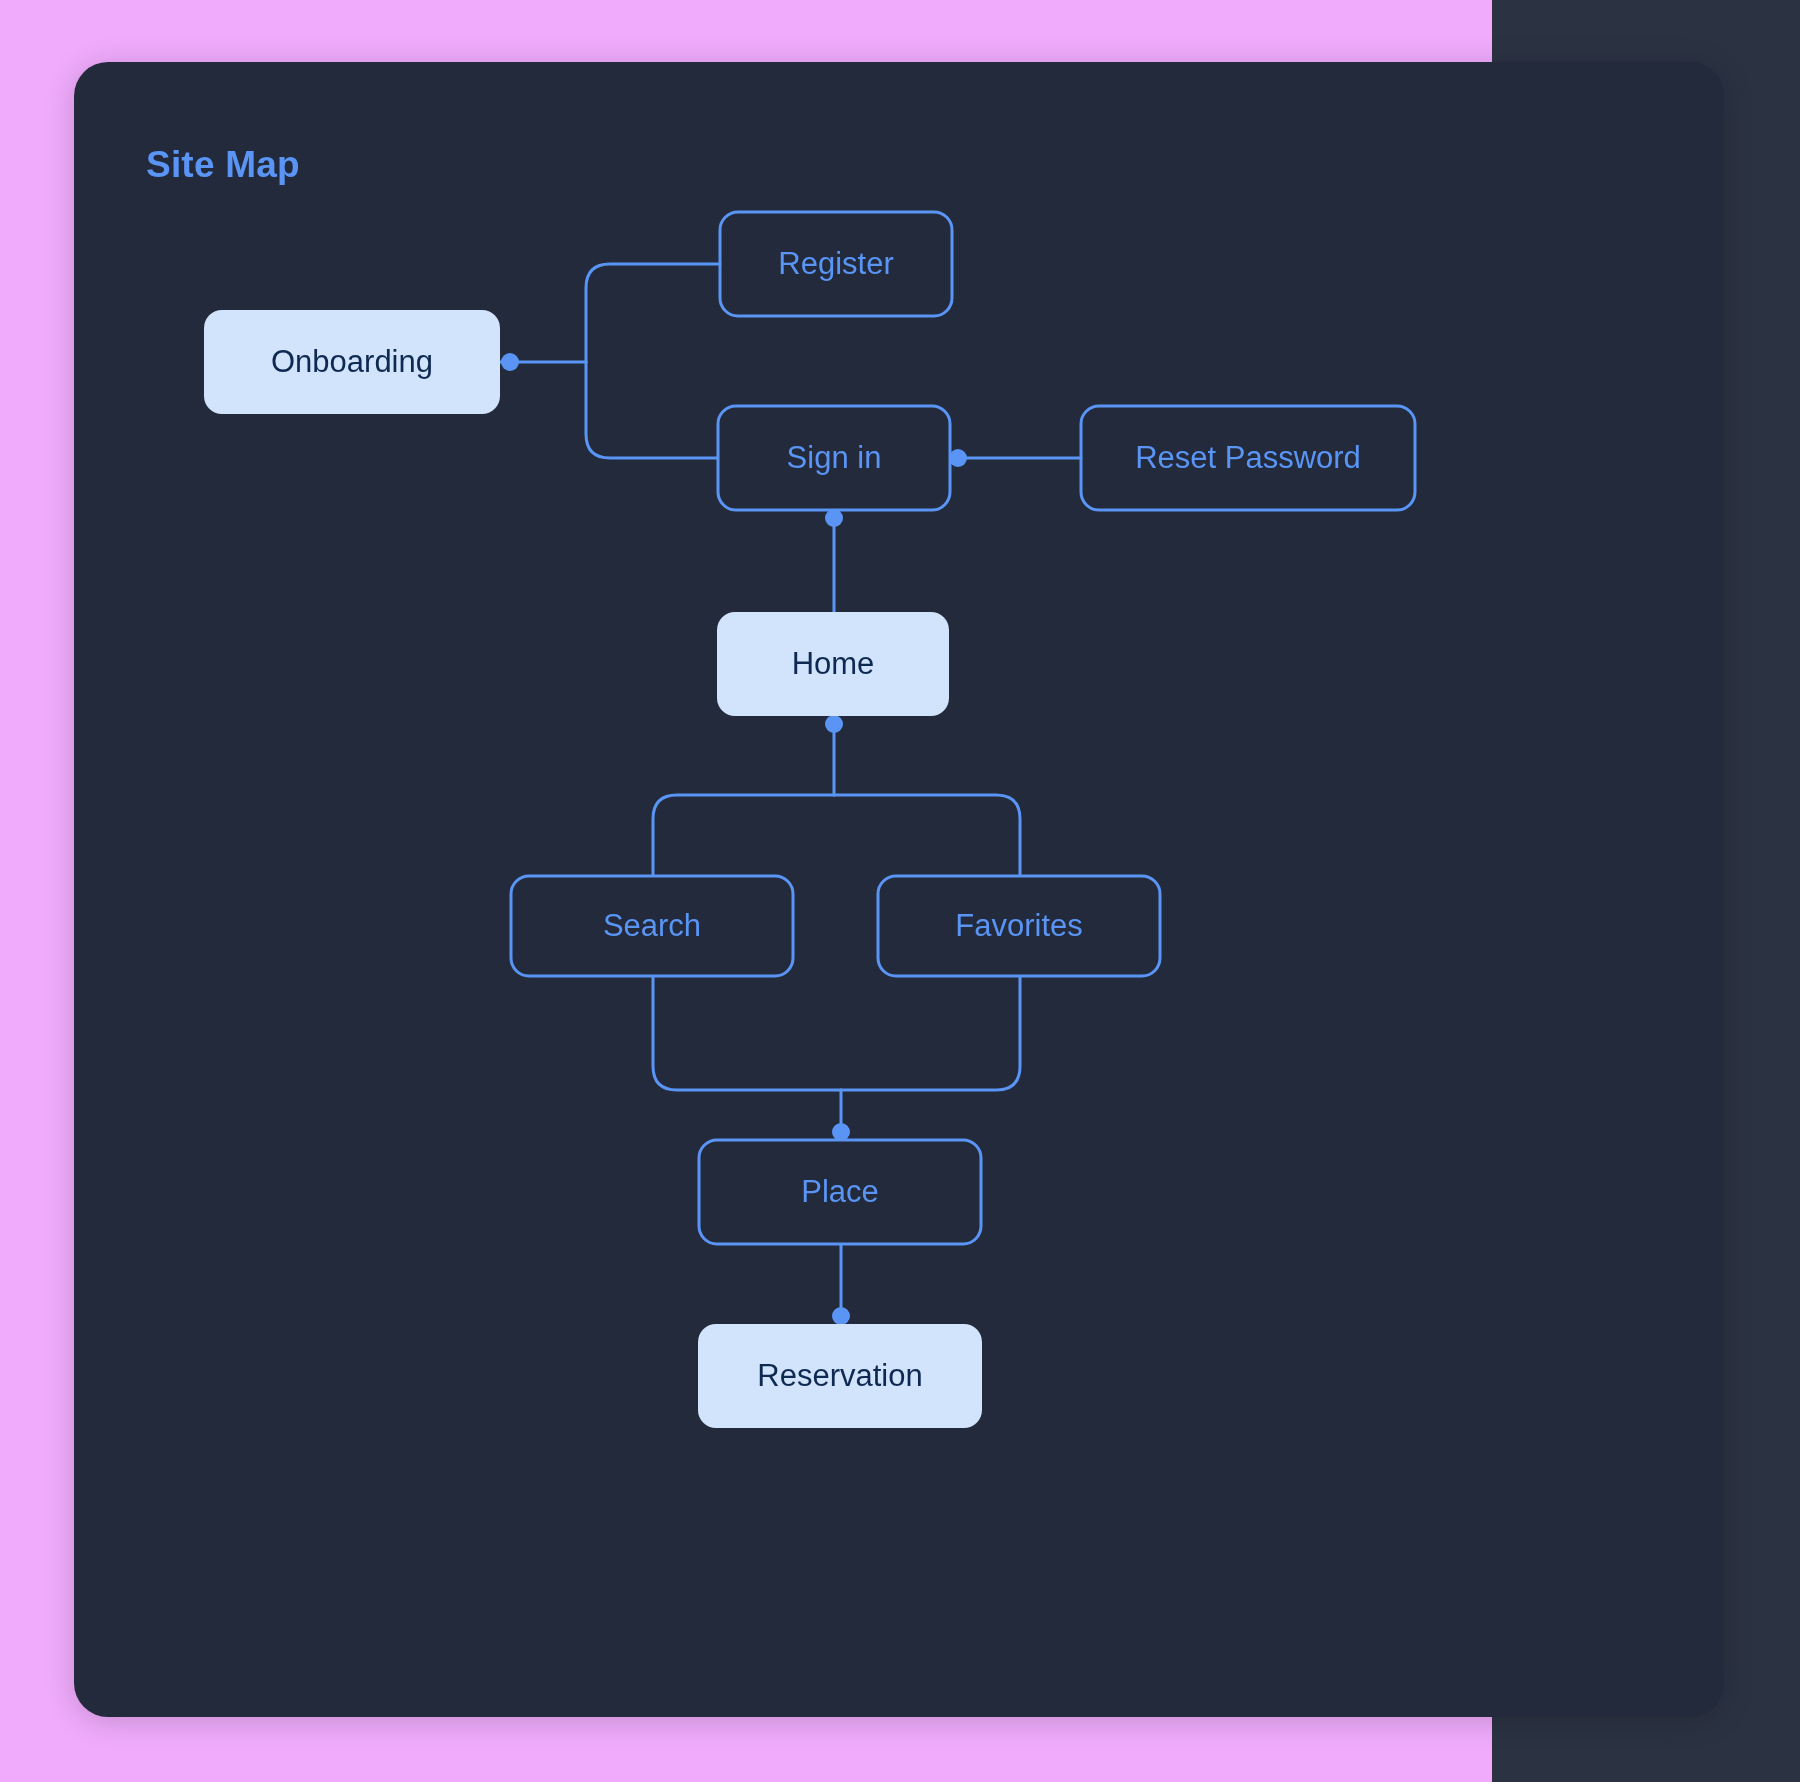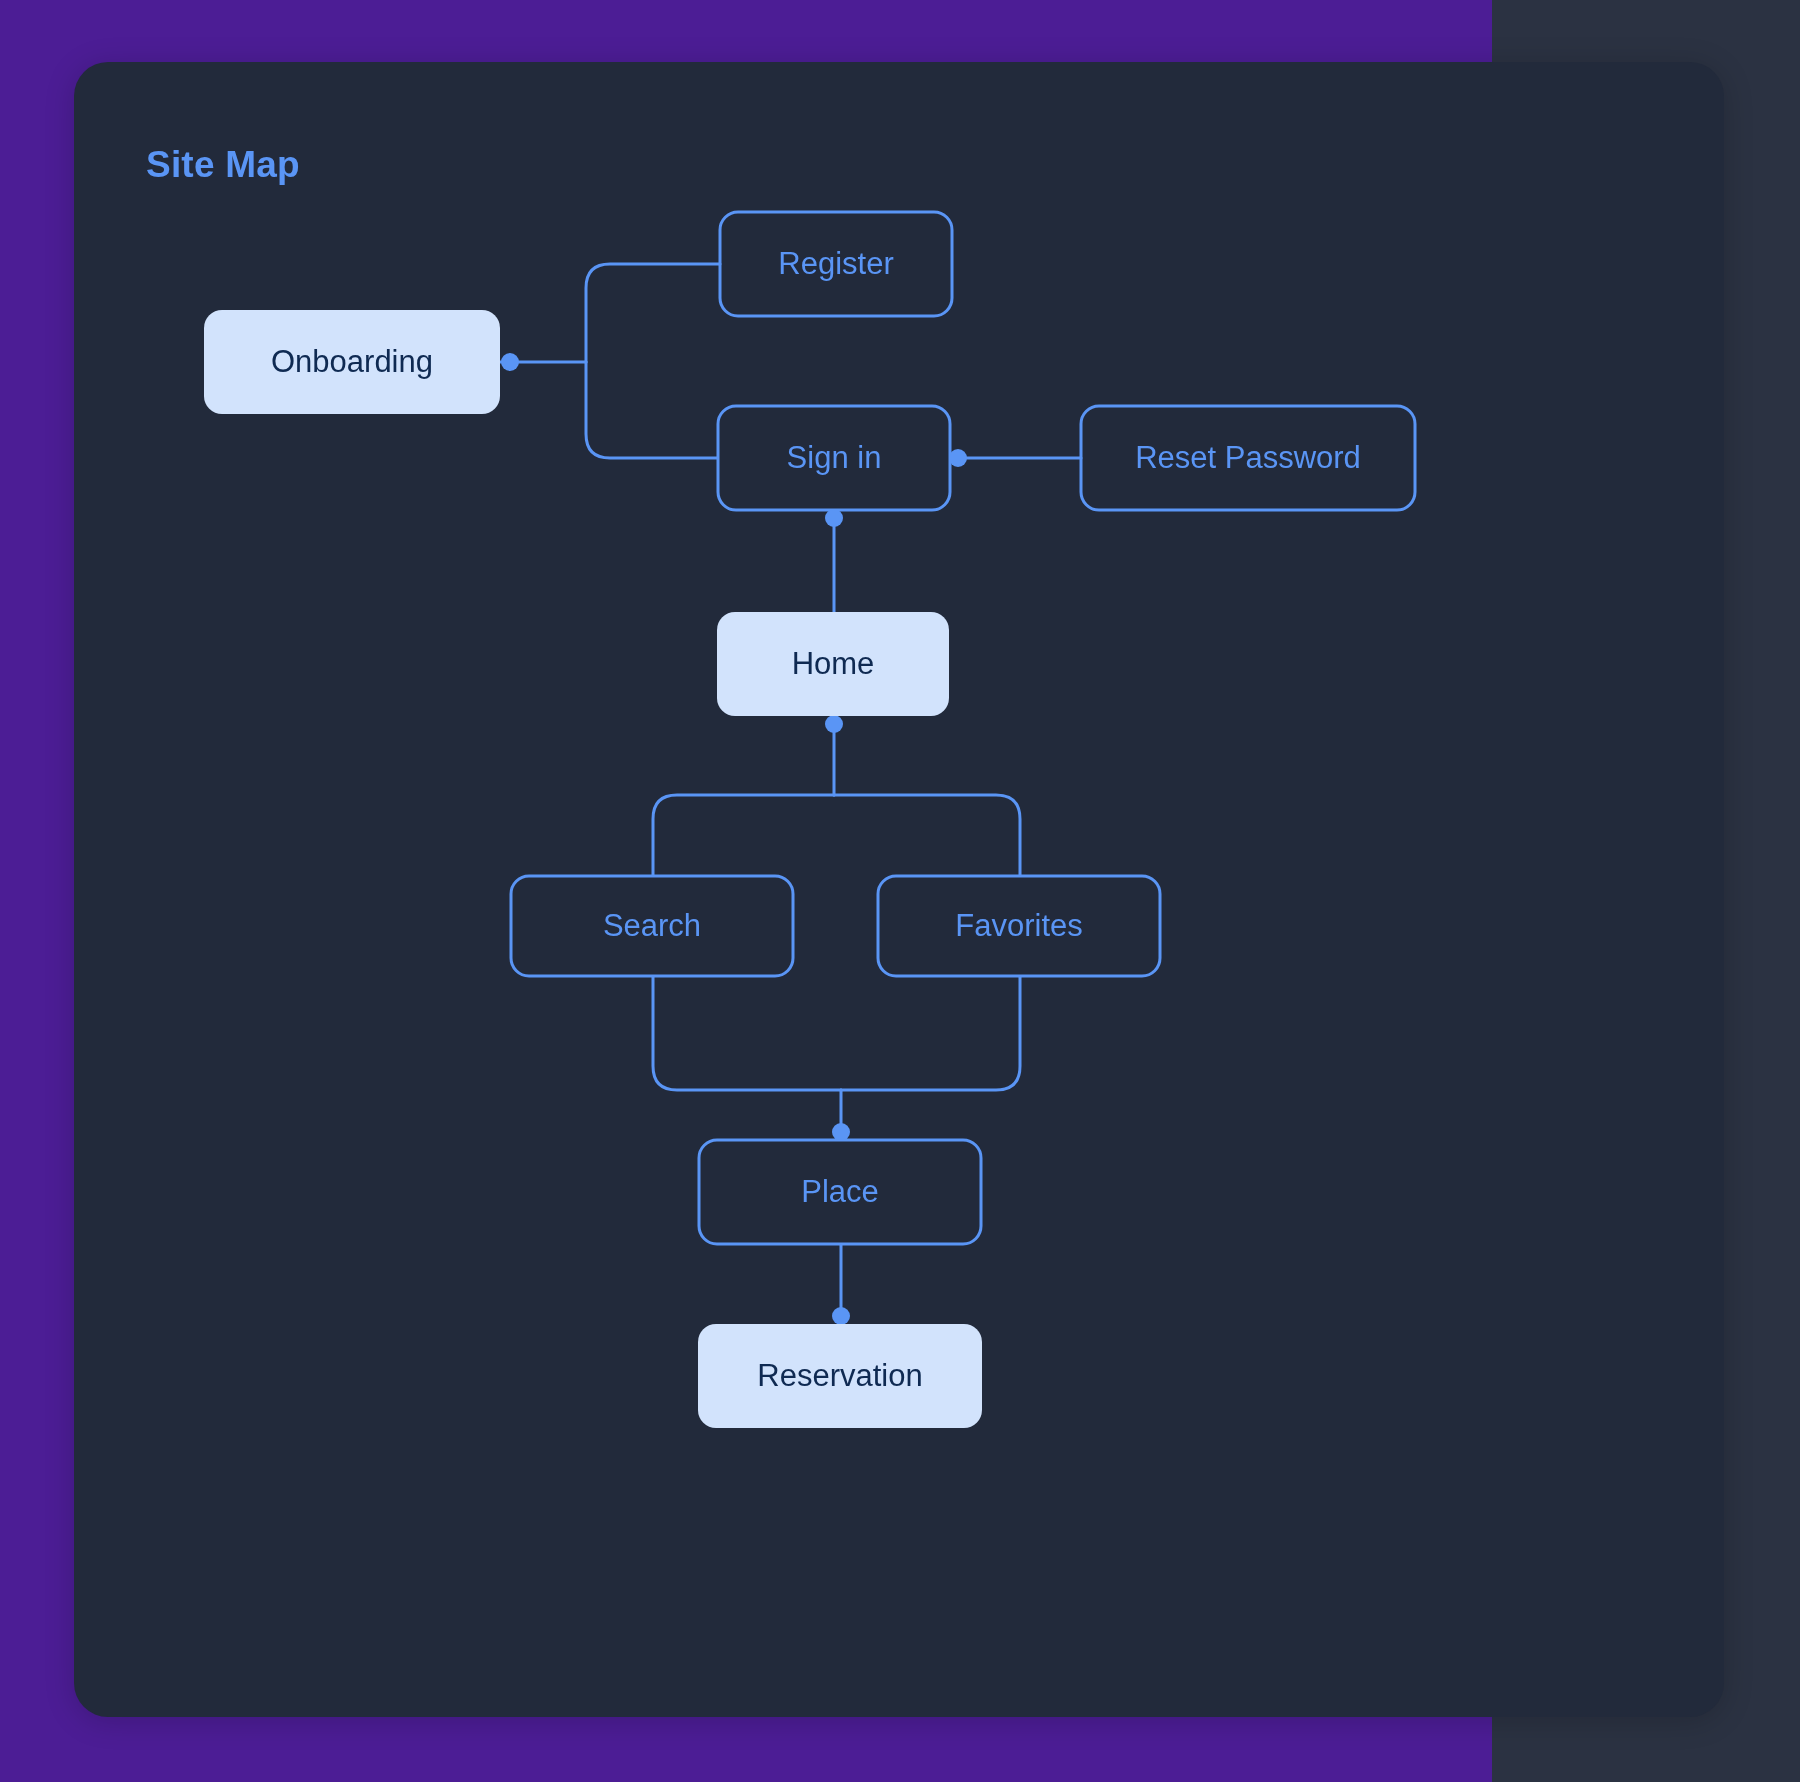--- a/index.html
+++ b/index.html
@@ -8,21 +8,21 @@
     background: #2b3242;
     width: 1800px;
     height: 1782px;
     overflow: hidden;
     font-family: "Liberation Sans", sans-serif;
   }
   .page {
     position: relative;
     width: 1492px;
     height: 1782px;
-    background: #4c1d95;
+    background: #f0abfc;
   }
   .card {
     position: absolute;
     left: 74px;
     top: 62px;
     width: 1650px;
     height: 1655px;
     background: #222a3b;
     border-radius: 34px;
     box-shadow: 0 4px 30px rgba(0,0,0,0.18);

